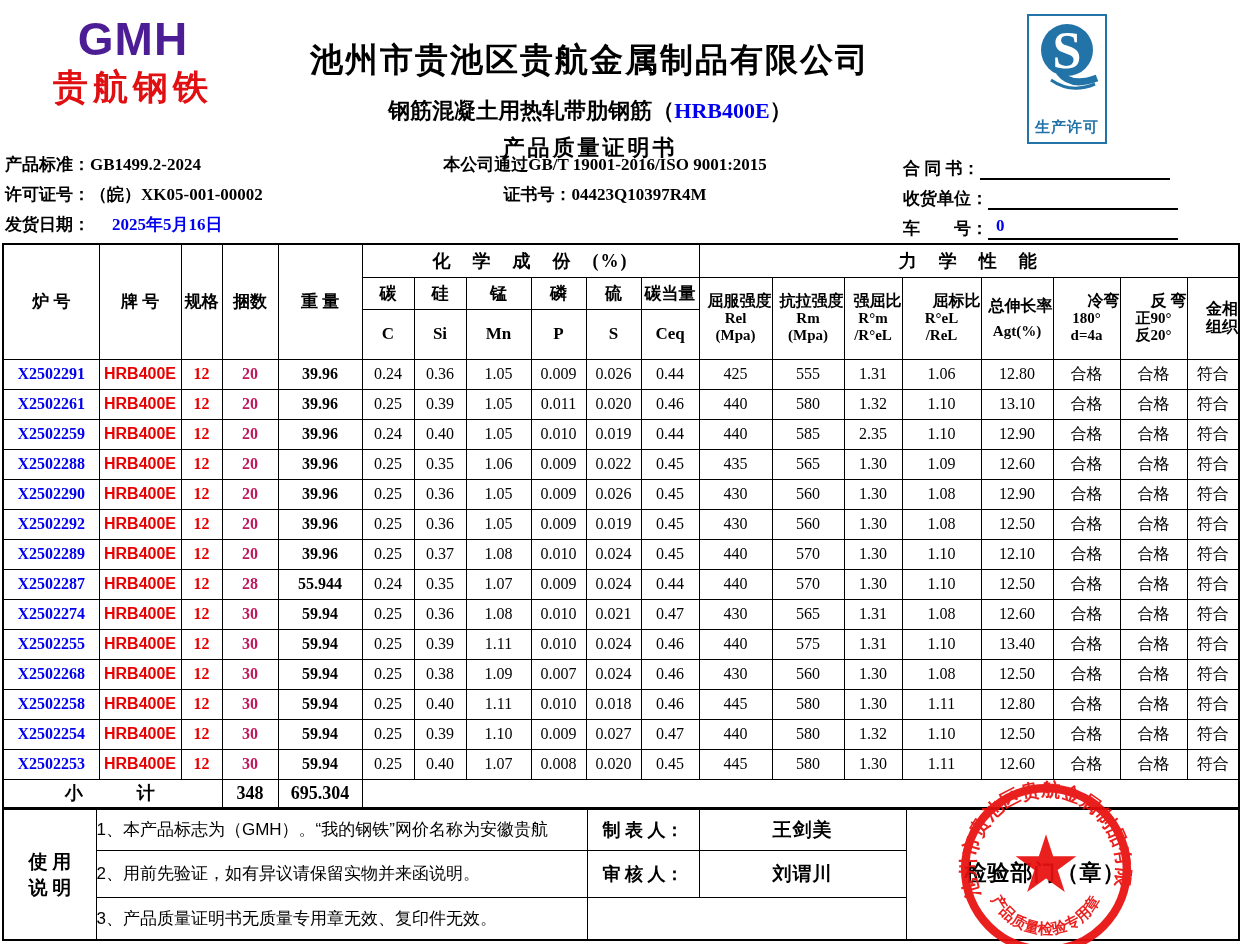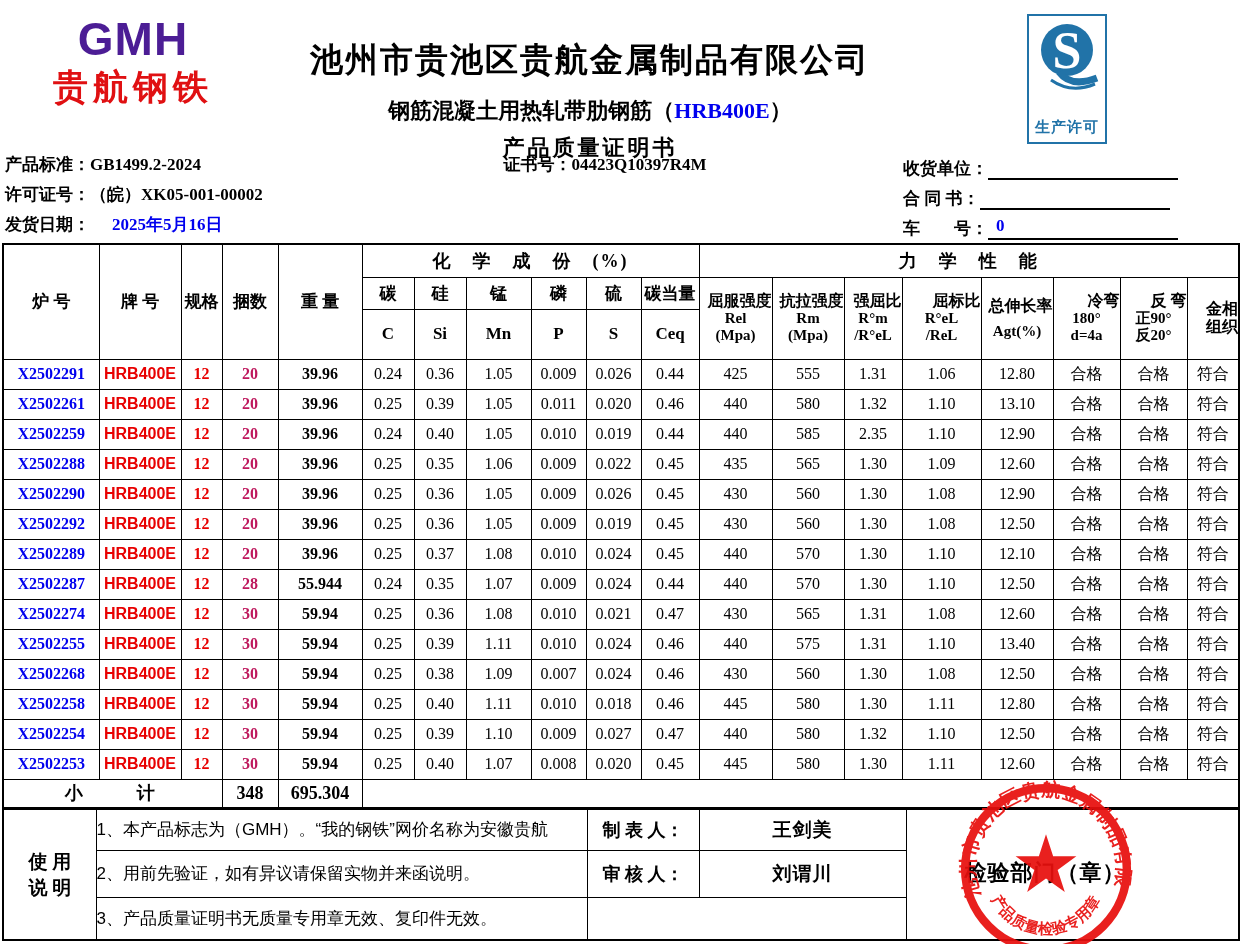--- a/index.html
+++ b/index.html
@@ -93,29 +93,30 @@
   <div class="qs-label">生产许可</div>
 </div>
 
 <div class="info">
   <div class="info-left">
     <div class="row"><span>产品标准：</span><span>GB1499.2-2024</span></div>
     <div class="row"><span>许可证号：</span><span>（皖）XK05-001-00002</span></div>
     <div class="row"><span>发货日期：</span><span class="blue" style="margin-left:22px">2025年5月16日</span></div>
   </div>
   <div class="info-center">
+    <div class="row">本公司通过GB/T 19001-2016/ISO 9001:2015</div>
     <div class="row">证书号：04423Q10397R4M</div>
   </div>
   <div class="info-right">
     <div class="row">
-        <span class="lab">收货单位：</span>
+        <span class="lab">合 同 书：</span>
         <span class="uline"></span>
       </div>
     <div class="row">
-        <span class="lab">合 同 书：</span>
+        <span class="lab">收货单位：</span>
         <span class="uline"></span>
       </div>
     <div class="row">
         <span class="lab">车　　号：</span>
         <span class="uline">0</span>
       </div>
   </div>
 </div>
 
 <table class="t">

